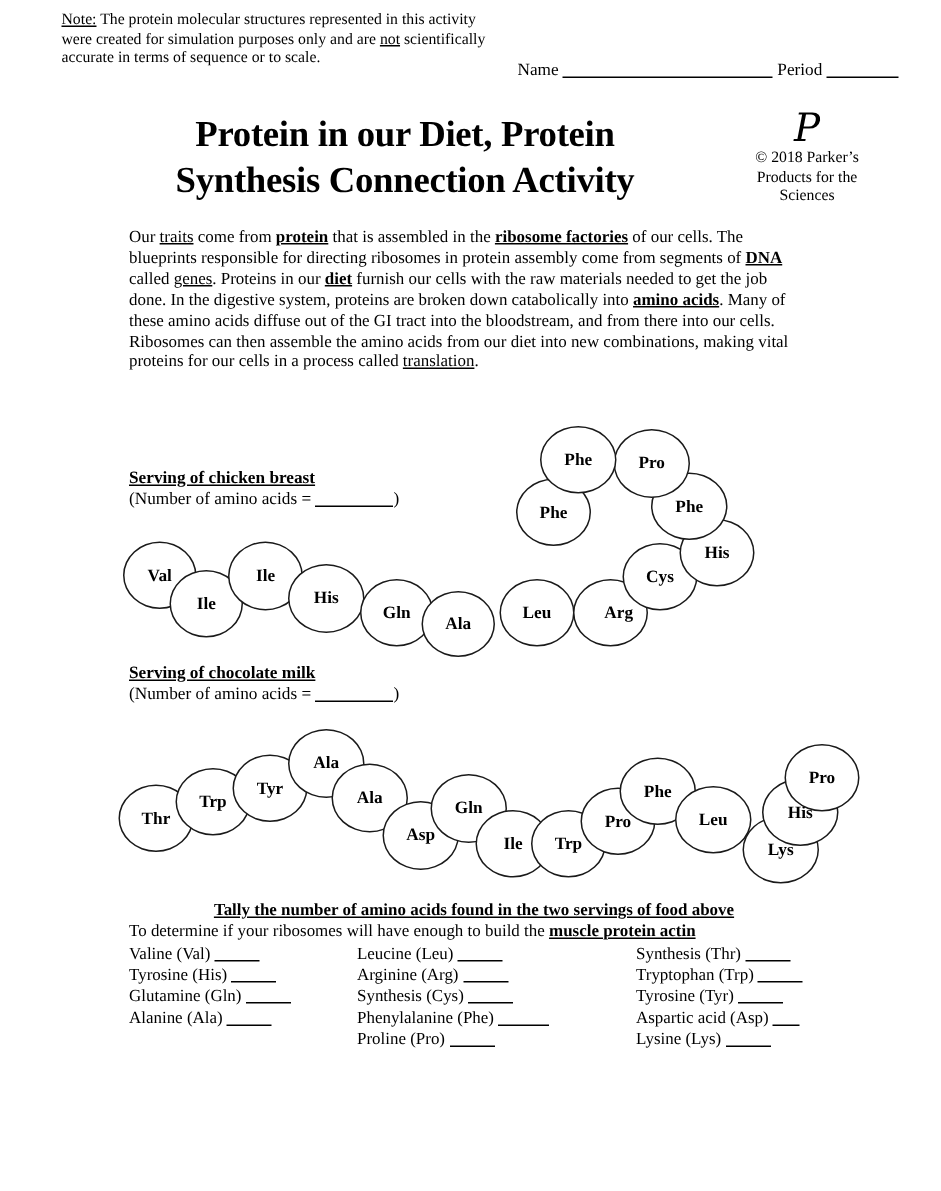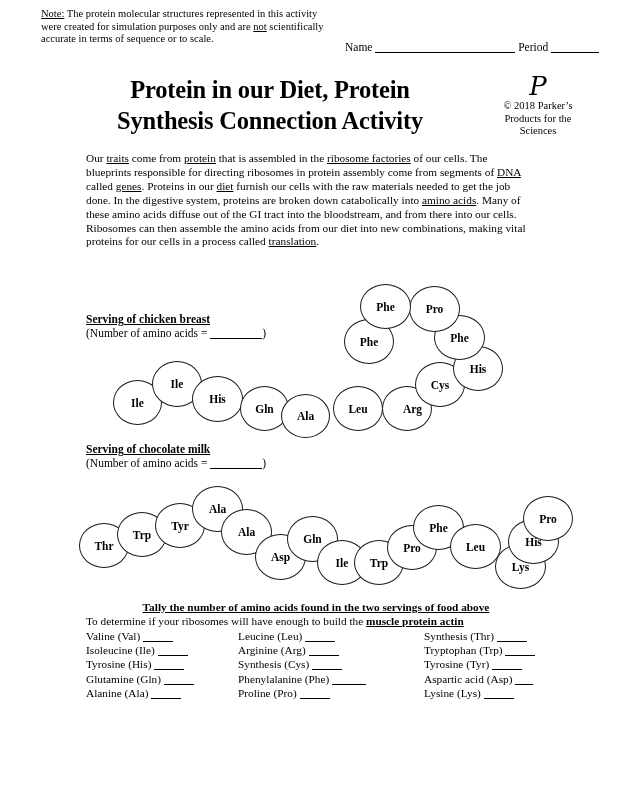--- a/index.html
+++ b/index.html
@@ -39,21 +39,21 @@
     font-family:"DejaVu Serif",serif;font-style:italic;
     font-size:26px;line-height:28px;display:block;
   }
 
   
   .para{
     position:absolute;left:86px;top:152px;width:447px;
     font-size:11.3px;line-height:13.9px;text-align:left;
   }
   .para u{text-decoration:underline;}
-  .para b{font-weight:normal;}
+  .para b{font-weight:bold;}
 
   
   .serving{position:absolute;font-size:11.5px;line-height:13.5px;text-align:left;}
   .serving .h{font-weight:bold;text-decoration:underline;display:block;}
   .serving .sub{display:block;white-space:nowrap;}
   .b-count{width:52px;}
   #serving-chicken{left:86px;top:313px;width:260px;}
   #serving-milk{left:86px;top:443px;width:260px;}
 
   
@@ -123,20 +123,23 @@
   </div>
 
   <div class="serving" id="serving-milk">
     <span class="h">Serving of chocolate milk</span>
     <span class="sub">
       <span>(Number of amino acids = </span><span class="blank b-count"></span><span>)</span>
     </span>
   </div>
 
   <div class="chain" id="chain-chicken">
+      <div class="aa" style="left: 82px; top: 361px; width: 49px; height: 45px;">
+        <span>Val</span>
+      </div>
       <div class="aa" style="left: 113px; top: 380px; width: 49px; height: 45px;">
         <span>Ile</span>
       </div>
       <div class="aa" style="left: 152px; top: 361px; width: 50px; height: 46px;">
         <span>Ile</span>
       </div>
       <div class="aa" style="left: 192px; top: 376px; width: 51px; height: 46px;">
         <span>His</span>
       </div>
       <div class="aa" style="left: 240px; top: 386px; width: 49px; height: 45px;">
@@ -219,21 +222,20 @@
     </div>
 
   <div class="tally">
     <div class="tally-title">Tally the number of amino acids found in the two servings of food above</div>
     <div class="tally-sub">
       <span>To determine if your ribosomes will have enough to build the </span><b>muscle protein actin</b>
     </div>
     <div class="cols">
       <div class="col col1" id="tally-col-0">
           <div class="trow"><span>Valine (Val)</span> <span class="blank b-t"></span></div>
-          <div class="trow"><span>Isoleucine (Ile)</span> <span class="blank b-t"></span></div>
           <div class="trow"><span>Tyrosine (His)</span> <span class="blank b-t"></span></div>
           <div class="trow"><span>Glutamine (Gln)</span> <span class="blank b-t"></span></div>
           <div class="trow"><span>Alanine (Ala)</span> <span class="blank b-t"></span></div>
         </div>
       <div class="col col2" id="tally-col-1">
           <div class="trow"><span>Leucine (Leu)</span> <span class="blank b-t"></span></div>
           <div class="trow"><span>Arginine (Arg)</span> <span class="blank b-t"></span></div>
           <div class="trow"><span>Synthesis (Cys)</span> <span class="blank b-t"></span></div>
           <div class="trow"><span>Phenylalanine (Phe)</span> <span class="blank b-t-wide"></span></div>
           <div class="trow"><span>Proline (Pro)</span> <span class="blank b-t"></span></div>

